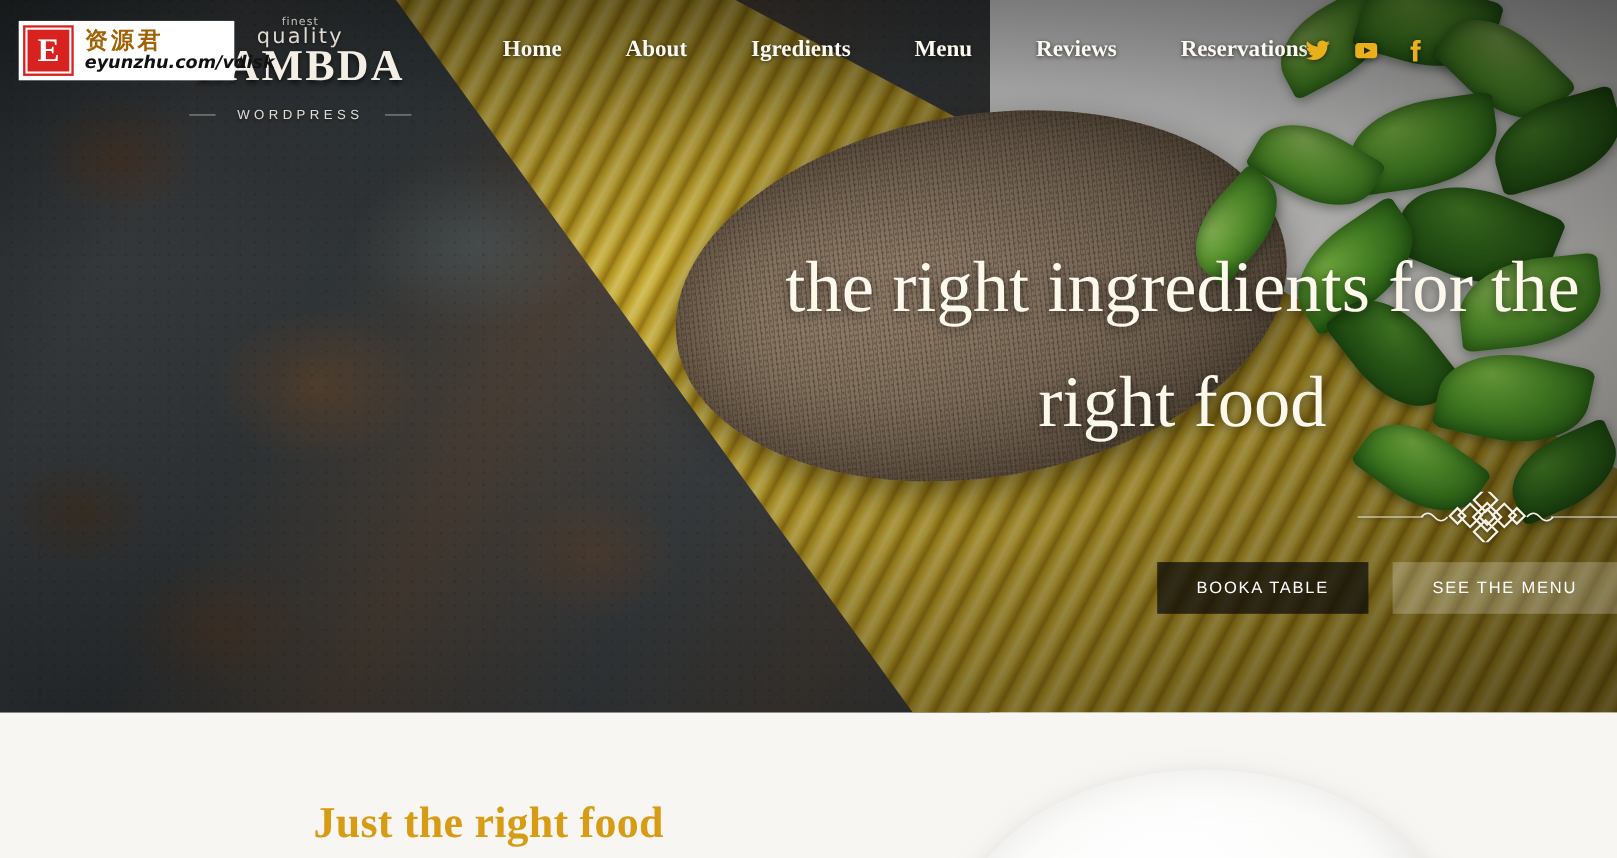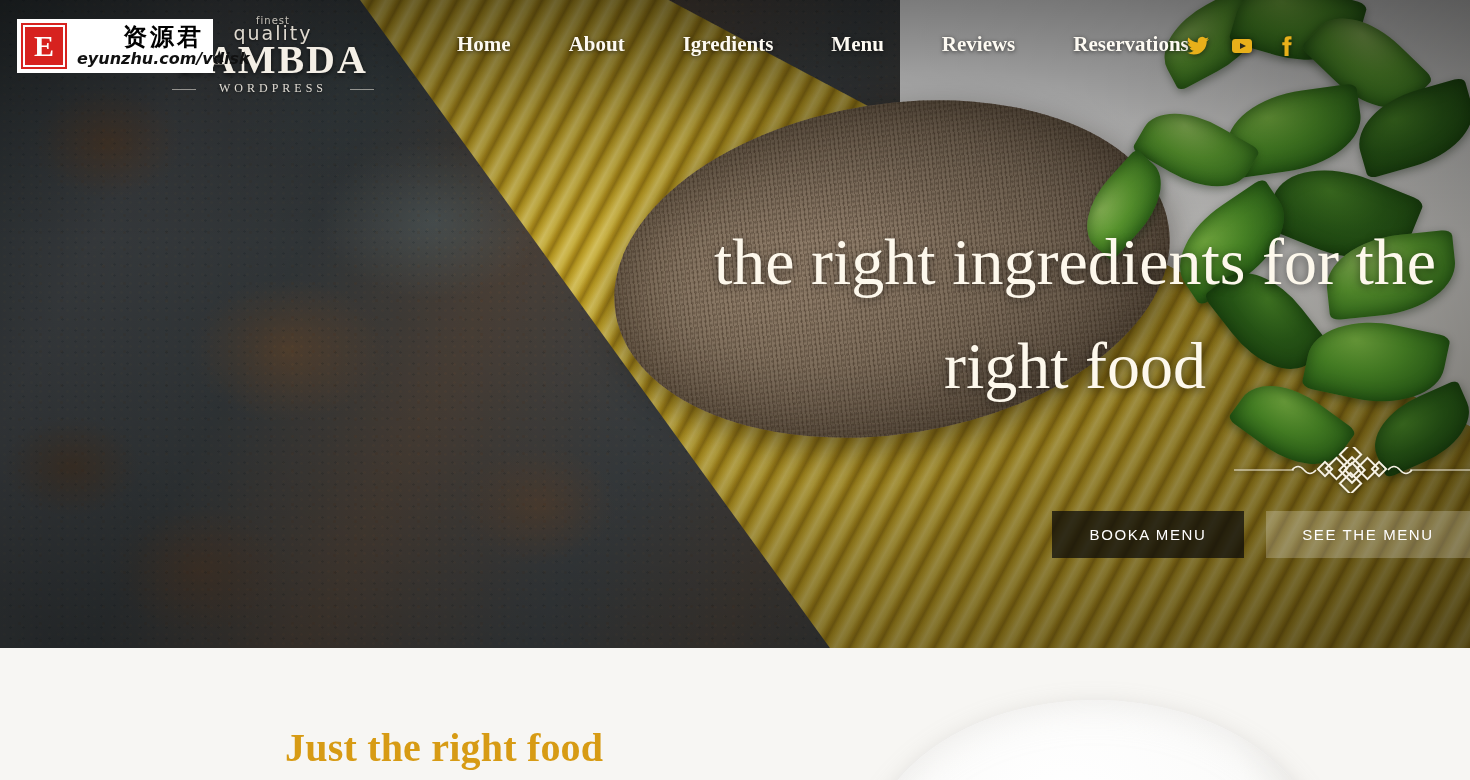--- a/index.html
+++ b/index.html
@@ -113,22 +113,22 @@
     opacity:.92; line-height:1; padding-top:14px;
     text-shadow:0 1px 3px rgba(0,0,0,.6);
   }
   .brand-top .tiny{ font-size:10px; letter-spacing:1px; display:block; margin-bottom:-2px; opacity:.85;}
   .brand-name{
     font-family:"Liberation Serif", serif; font-weight:bold;
     font-size:40px; letter-spacing:2px; line-height:.95; margin-top:-2px;
     text-shadow:0 2px 5px rgba(0,0,0,.65);
   }
   .brand-sub{
-    font-family:Liberation Serif, serif; font-size:12px; letter-spacing:4px;
-    opacity:.9; margin-top:2px; text-shadow:0 1px 3px rgba(0,0,0,.6);
+    font-family:Liberation Sans, sans-serif; font-size:12px; letter-spacing:4px;
+    opacity:.9; margin-top:18px; text-shadow:0 1px 3px rgba(0,0,0,.6);
     position:relative;
   }
   .brand-sub::before, .brand-sub::after{
     content:""; position:absolute; top:50%; width:24px; height:1px;
     background:rgba(240,235,225,.6);
   }
   .brand-sub::before{ left:-6px; } .brand-sub::after{ right:-6px; }
 
   .main-nav{
     position:absolute; left:428px; top:32px;
@@ -206,21 +206,21 @@
   .wm-mark{
     width:42px; height:42px; flex:0 0 42px; background:#d7221f;
     display:flex; align-items:center; justify-content:center;
     border:2px solid #ffffff; outline:2px solid #d7221f;
   }
   .wm-mark span{
     font-family:"Liberation Serif", serif; font-weight:bold;
     font-size:30px; color:#ffffff; line-height:1;
   }
   .wm-text{ margin-left:12px; line-height:1.05; }
-  .wm-cn{ font-family:"DejaVu Sans", sans-serif; font-size:24px; font-weight:bold; color:#000000; letter-spacing:3px;text-align:center; }
+  .wm-cn{ font-family:"DejaVu Sans", sans-serif; font-size:21px; font-weight:bold; color:#a16207; letter-spacing:3px; }
   .wm-url{ font-family:"DejaVu Sans", sans-serif; font-size:16px; font-weight:bold; color:#111; margin-top:1px;font-style:italic; }
 </style>
 </head>
 <body>
 
 <div id="page">
 
   <div class="hero">
     <div class="hero-photo">
       <div class="slate"></div>
@@ -267,21 +267,21 @@
             <rect x="126" y="14" width="15" height="15" transform="rotate(45 133.5 21.5)"></rect>
             <rect x="109" y="0" width="15" height="15" transform="rotate(45 116.5 7.5)"></rect>
             <rect x="109" y="29" width="15" height="15" transform="rotate(45 116.5 36.5)"></rect>
             <rect x="86" y="17" width="10" height="10" transform="rotate(45 91 22)"></rect>
             <rect x="140" y="17" width="10" height="10" transform="rotate(45 145 22)"></rect>
           </g>
         </svg>
       </div>
 
       <div class="hero-buttons">
-        <div class="btn btn-dark">BOOKA MENU</div>
+        <div class="btn btn-dark">BOOKA TABLE</div>
         <div class="btn btn-light">SEE THE MENU</div>
       </div>
     </div>
   </div>
 
   <header class="site-header">
 
     <div class="brand">
       <div class="brand-top">
         <span class="tiny">finest</span>

